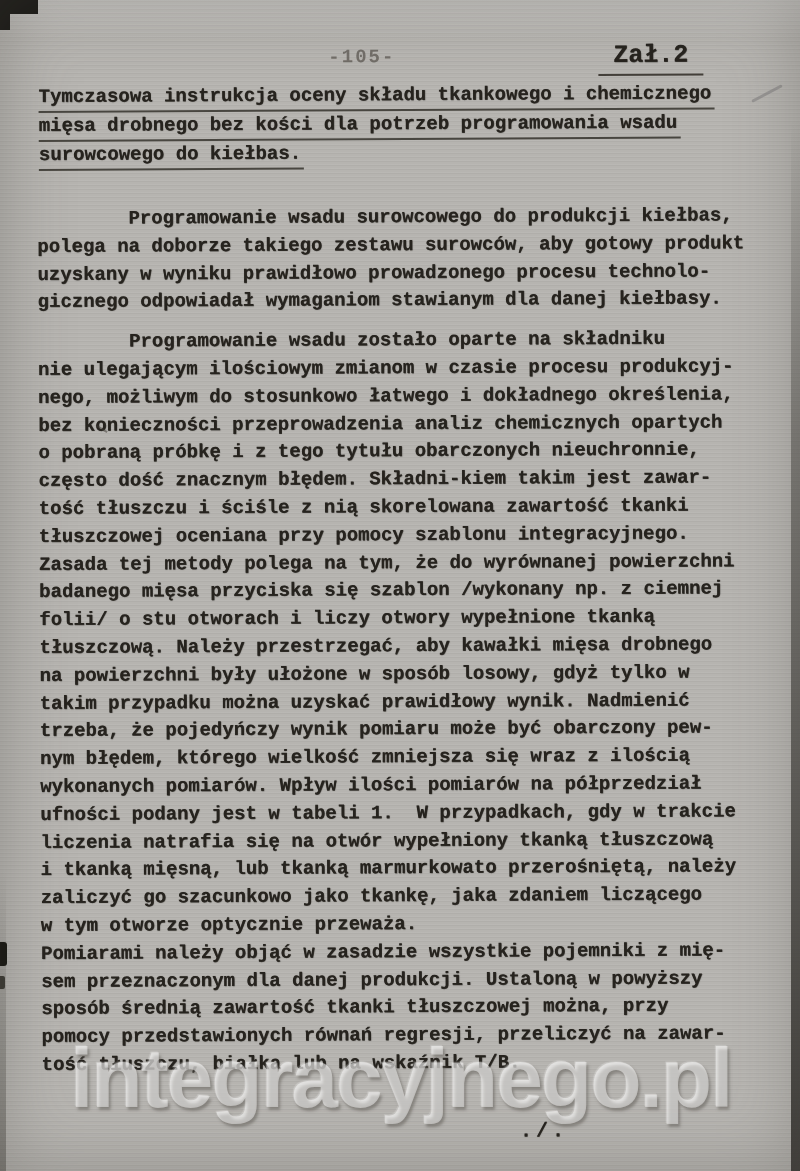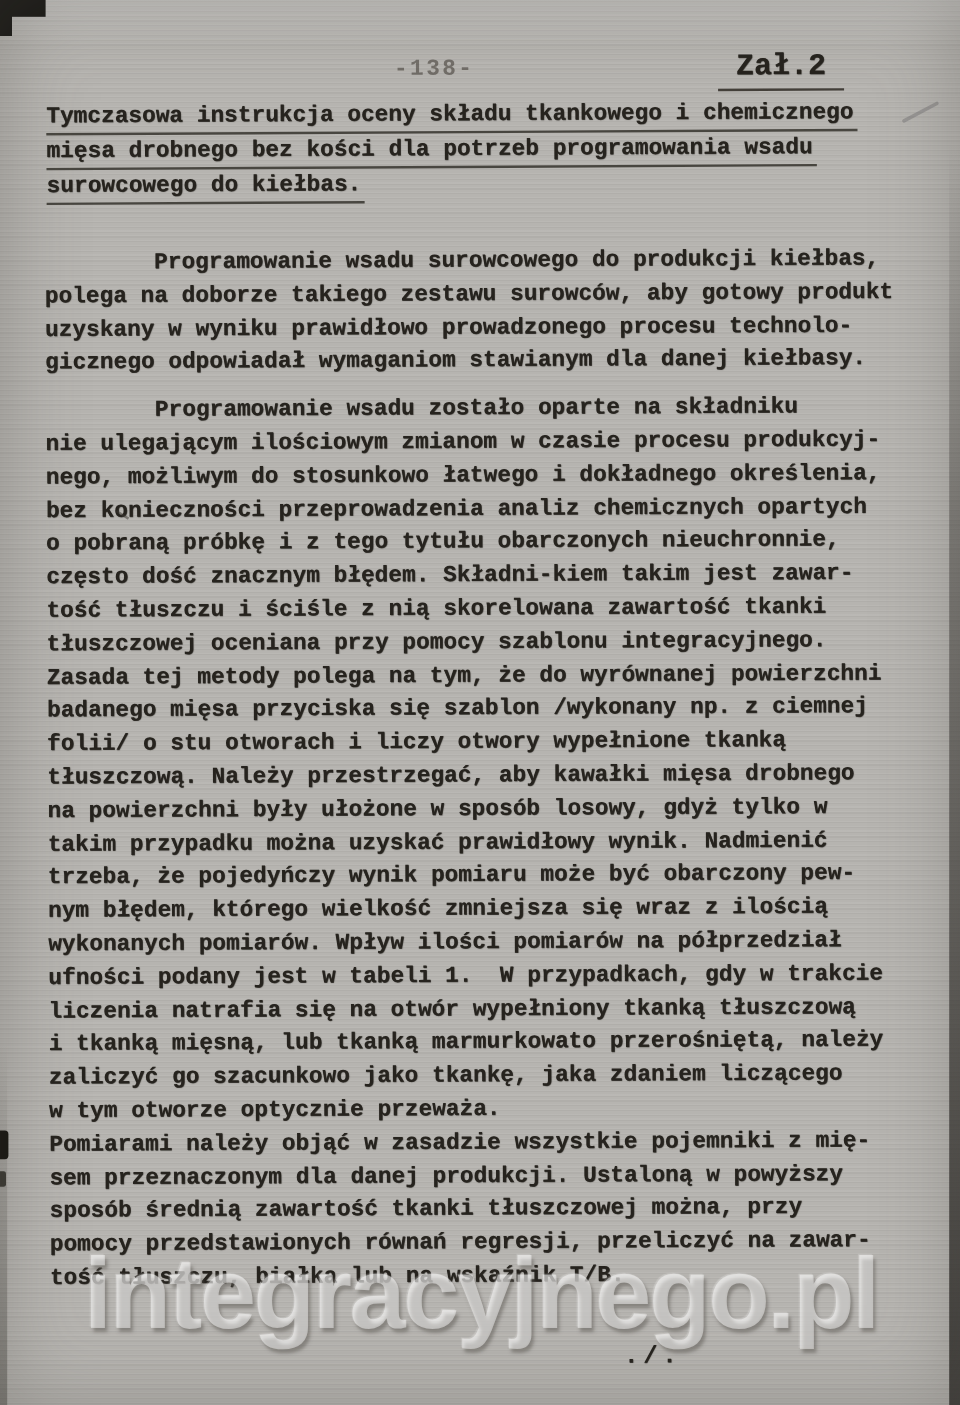--- a/index.html
+++ b/index.html
@@ -63,21 +63,21 @@
   .tick-mark{position:absolute;left:96px;top:428px;width:12px;height:2px;z-index:3;
     background:rgba(60,56,50,0.5);transform:rotate(32deg);}
 </style>
 </head>
 <body>
 
 <div class="texture"></div>
 <div class="top-band"></div>
 
 <div class="content">
-  <div class="page-num">-138-</div>
+  <div class="page-num">-105-</div>
   <div class="zal">Zał.2</div>
 
   <div class="title-block">
       <div class="tline">Tymczasowa instrukcja oceny składu tkankowego i chemicznego</div>
       <div class="tline">mięsa drobnego bez kości dla potrzeb programowania wsadu</div>
       <div class="tline">surowcowego do kiełbas.</div>
     </div>
 
   <div class="body-text">
     <div class="para1">

